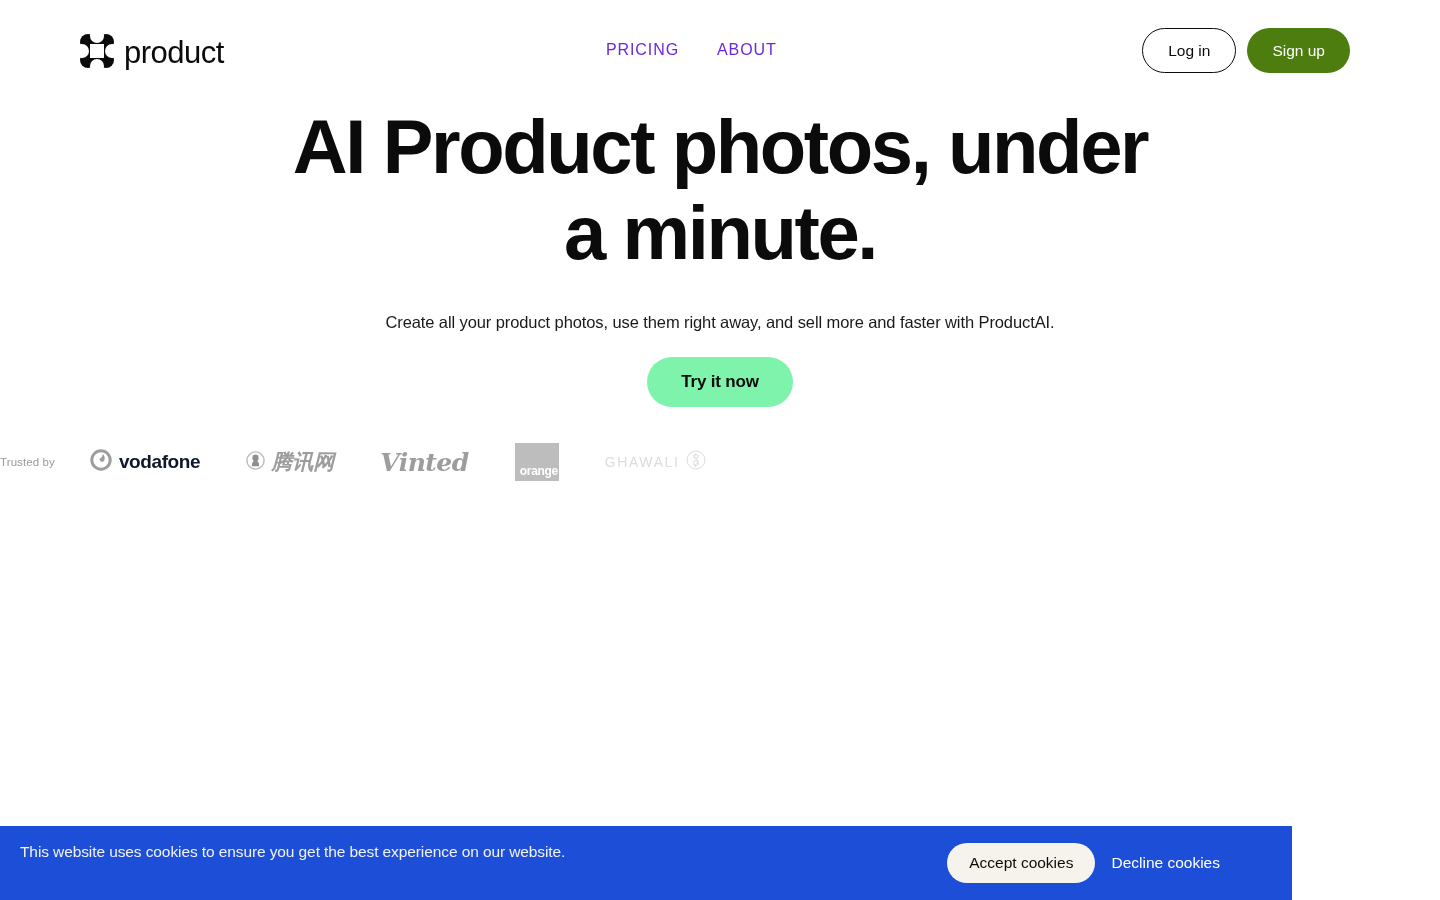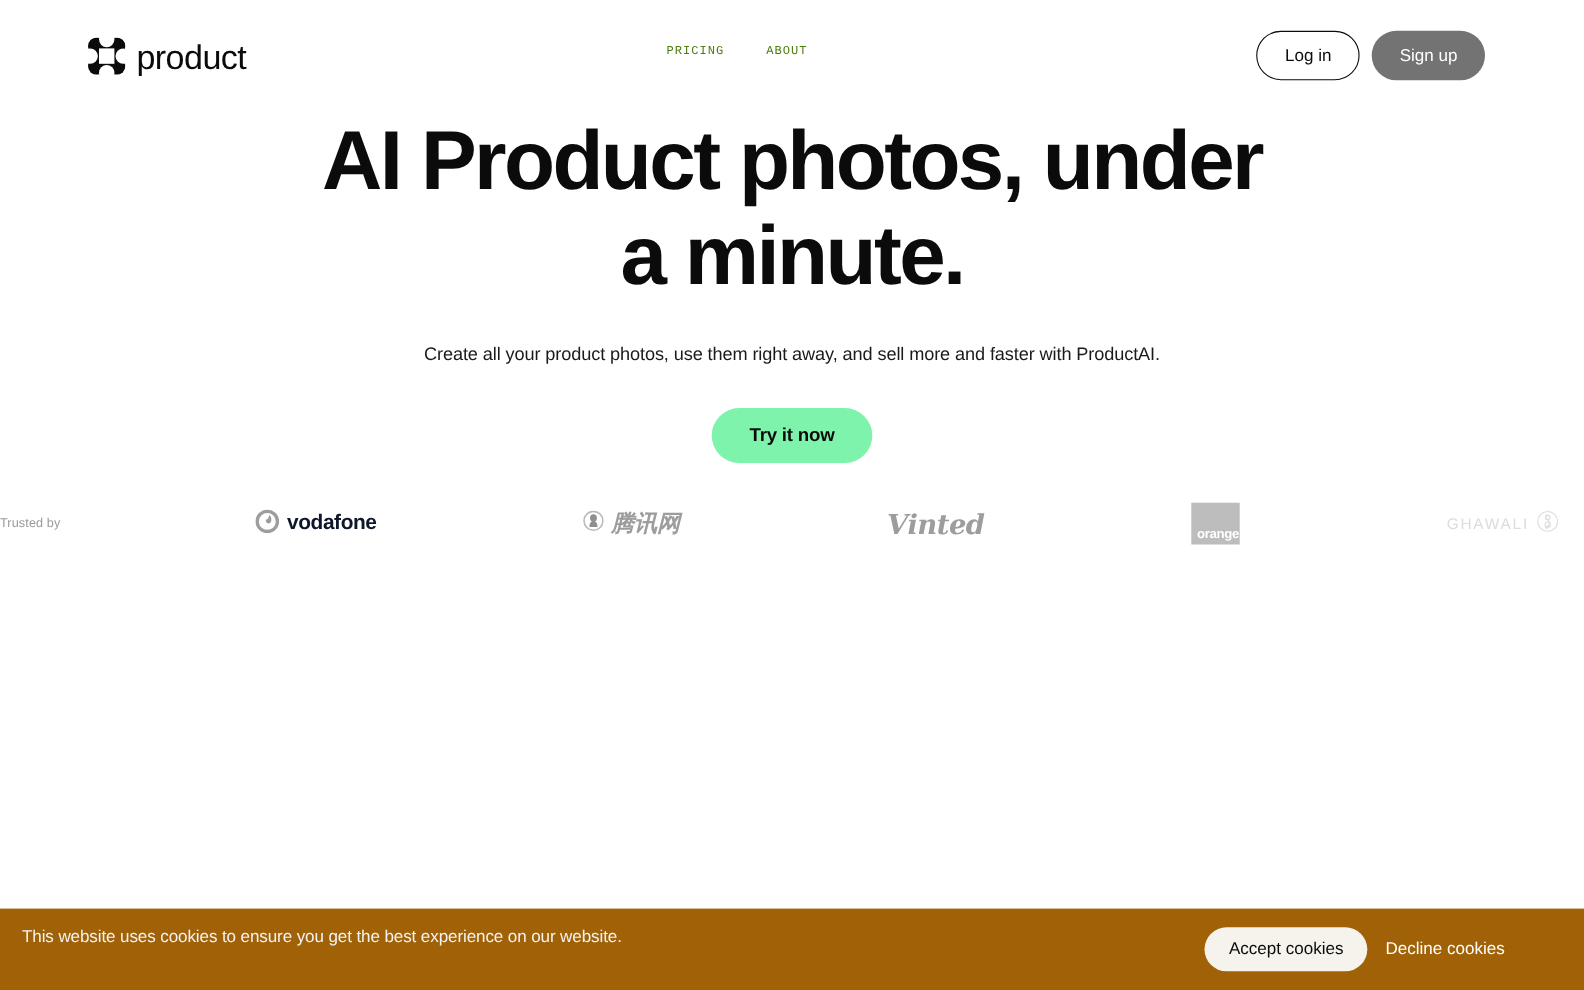--- a/index.html
+++ b/index.html
@@ -50,27 +50,26 @@
   }
 
   .nav {
     position: absolute;
     left: 606px;
     top: 41px;
     display: flex;
     gap: 38px;
   }
   .nav-link {
-    font-size: 11px;
+    font-size: 16px;
     letter-spacing: 0.9px;
-    color: #4d7c0f;
+    color: #6d28d9;
     text-decoration: none;
     font-weight: 400;
     cursor: pointer;
-    font-family: Liberation Mono, monospace;
   }
 
   .auth {
     position: absolute;
     right: 90px;
     top: 28px;
     display: flex;
     align-items: center;
     gap: 11px;
   }
@@ -86,21 +85,21 @@
     cursor: pointer;
     display: flex;
     align-items: center;
     justify-content: center;
   }
   .btn-signup {
     height: 45px;
     padding: 0 25px;
     border-radius: 999px;
     border: none;
-    background: #737373;
+    background: #4d7c0f;
     color: #ffffff;
     font-size: 15.5px;
     font-family: "Liberation Sans", sans-serif;
     cursor: pointer;
     display: flex;
     align-items: center;
     justify-content: center;
   }
 
   
@@ -139,29 +138,28 @@
     background: #7df3ab;
     color: #0b0b0b;
     font-size: 17px;
     font-weight: 700;
     font-family: "Liberation Sans", sans-serif;
     cursor: pointer;
     letter-spacing: -0.2px;
     display: flex;
     align-items: center;
     justify-content: center;
-    margin-top: 14px;
   }
 
   
   .trusted {
     margin-top: 36px;
     display: flex;
     align-items: center;
-    justify-content: space-between;
+    justify-content: flex-start;
     gap: 0;
   }
   .trusted-label {
     font-size: 11.5px;
     color: #9a9a9a;
     letter-spacing: 0.1px;
     margin-right: 12px;
   }
   .logo-slot {
     display: flex;
@@ -227,23 +225,23 @@
     font-size: 14px;
     color: #dcdcdc;
     letter-spacing: 1.6px;
   }
 
   
   .cookie-banner {
     position: absolute;
     left: 0;
     bottom: 0;
-    width: 1440px;
+    width: 1292px;
     height: 74px;
-    background: #a16207;
+    background: #1d4ed8;
     display: flex;
     align-items: center;
   }
   .cookie-text {
     position: absolute;
     left: 20px;
     top: 14px;
     color: #f2f2f2;
     font-size: 15.5px;
     line-height: 23px;

